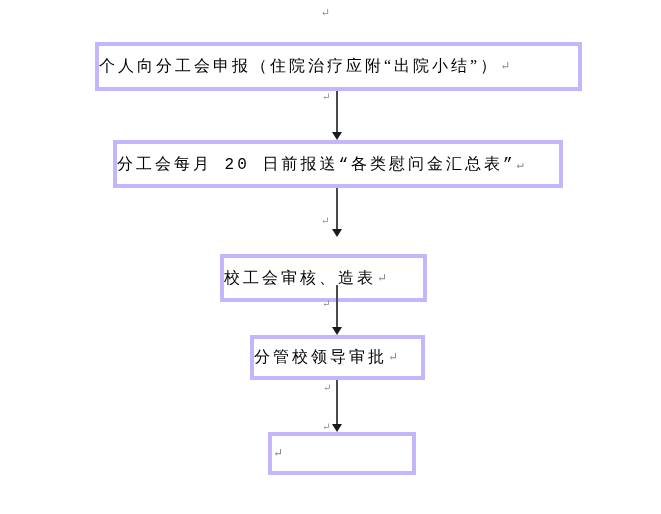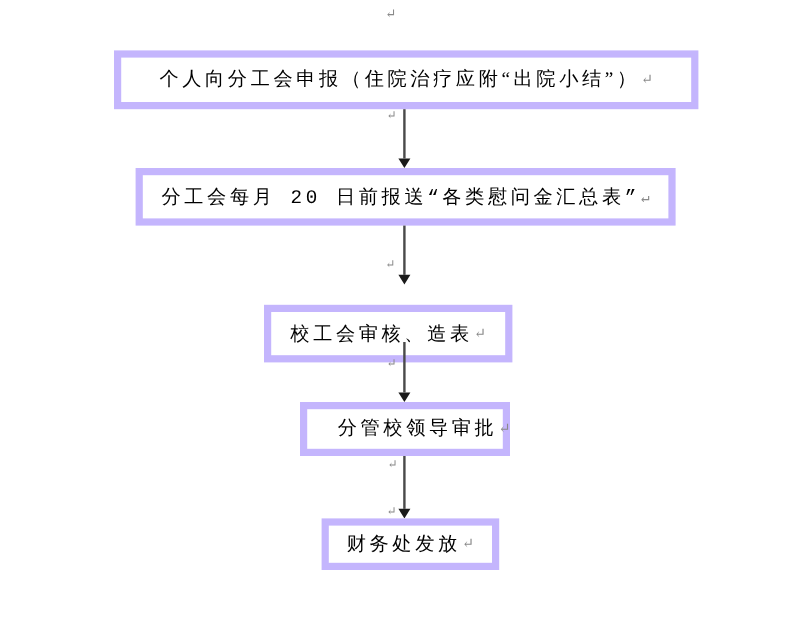--- a/index.html
+++ b/index.html
@@ -9,41 +9,40 @@
     overflow: hidden;
     font-family: "Liberation Serif", "DejaVu Serif", serif;
   }
   .canvas {
     position: relative;
     width: 661px; height: 514px;
     background: #ffffff;
   }
   .flow-box {
     position: absolute;
-    border: 6px solid #c4b5fd;
+    border: 4px solid #c4b5fd;
     background: #ffffff;
     display: flex;
     align-items: center;
-    justify-content: center;
     color: #000000;
     font-size: 16px;
     letter-spacing: 3px;
     white-space: nowrap;
   }
   .flow-box .return-mark {
     color: #8a8a8a;
     font-size: 12px;
     letter-spacing: 0;
     margin-left: 1px;
   }
   
   .box-1 { left: 95px;  top: 42px;  width: 487px; height: 49px; }
   .box-2 { left: 113px; top: 140px; width: 450px; height: 48px; font-family: Liberation Mono, monospace; }
   .box-3 { left: 220px; top: 237px; width: 207px; height: 48px; margin-top: 17px; }
-  .box-4 { left: 250px; top: 335px; width: 175px; height: 45px; padding-left: 32px; }
+  .box-4 { left: 250px; top: 335px; width: 175px; height: 45px; }
   .box-5 { left: 268px; top: 432px; width: 148px; height: 43px; }
 
   .flow-arrow {
     position: absolute;
     left: 332px;
     width: 10px;
     display: flex;
     flex-direction: column;
     align-items: center;
   }
@@ -123,17 +122,16 @@
   </div>
 
   <div class="flow-arrow arrow-4">
     <div class="shaft"></div>
     <div class="head"></div>
   </div>
   <span class="format-mark mark-a4">↵</span>
   <span class="format-mark mark-a5">↵</span>
 
   <div class="flow-box box-5">
-    <span>财务处发放</span>
       <span class="return-mark">↵</span>
   </div>
 
 </div>
 
 </body></html>

